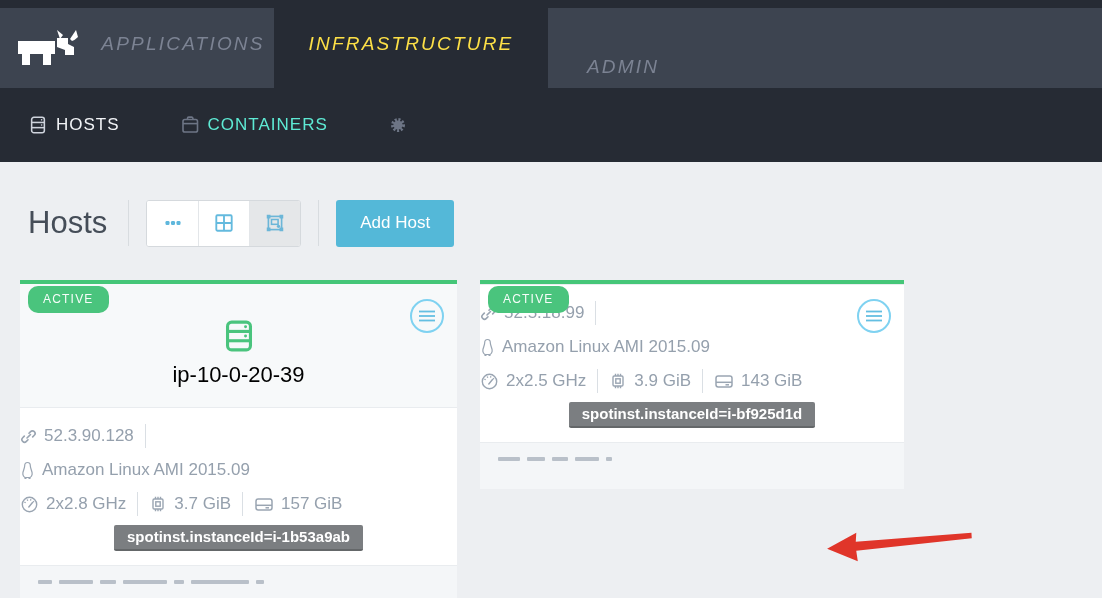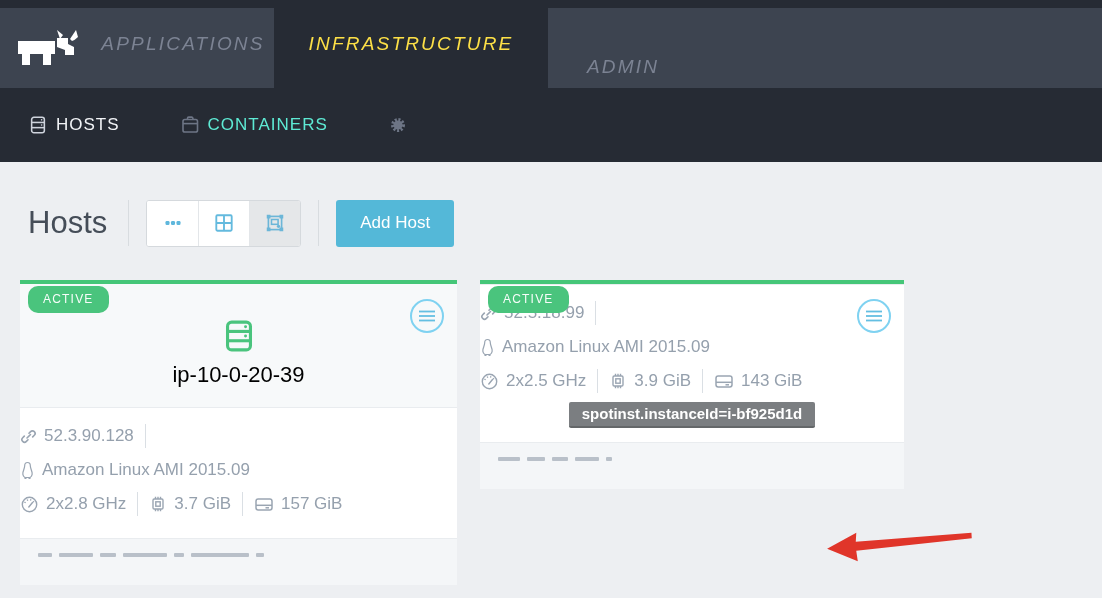--- a/index.html
+++ b/index.html
@@ -226,20 +226,23 @@
           <span class="vr"></span>
           <span class="icn">
             <svg width="20" height="17" viewBox="0 0 20 17" fill="none" stroke="currentColor" stroke-width="1.5">
               <rect x="2" y="3" width="16" height="11" rx="2.2"></rect>
               <line x1="2" y1="9.3" x2="18" y2="9.3"></line>
               <line x1="11.5" y1="11.8" x2="15" y2="11.8"></line>
             </svg>
           </span>
           <span>157 GiB</span>
         </div>
+        <div class="chip-row">
+          <span class="label-chip">spotinst.instanceId=i-1b53a9ab</span>
+        </div>
       </div>
       <div class="card-foot">
         <span class="bar" style="width:14px"></span><span class="bar" style="width:34px"></span><span class="bar" style="width:16px"></span><span class="bar" style="width:44px"></span><span class="bar" style="width:10px"></span><span class="bar" style="width:58px"></span><span class="bar" style="width:8px"></span>
       </div>
     </section>
 
     <section class="card c2">
       <div class="state-badge">ACTIVE</div>
       <div class="menu-btn">
         <svg width="18" height="14" viewBox="0 0 18 14" stroke="currentColor" stroke-width="1.8">

